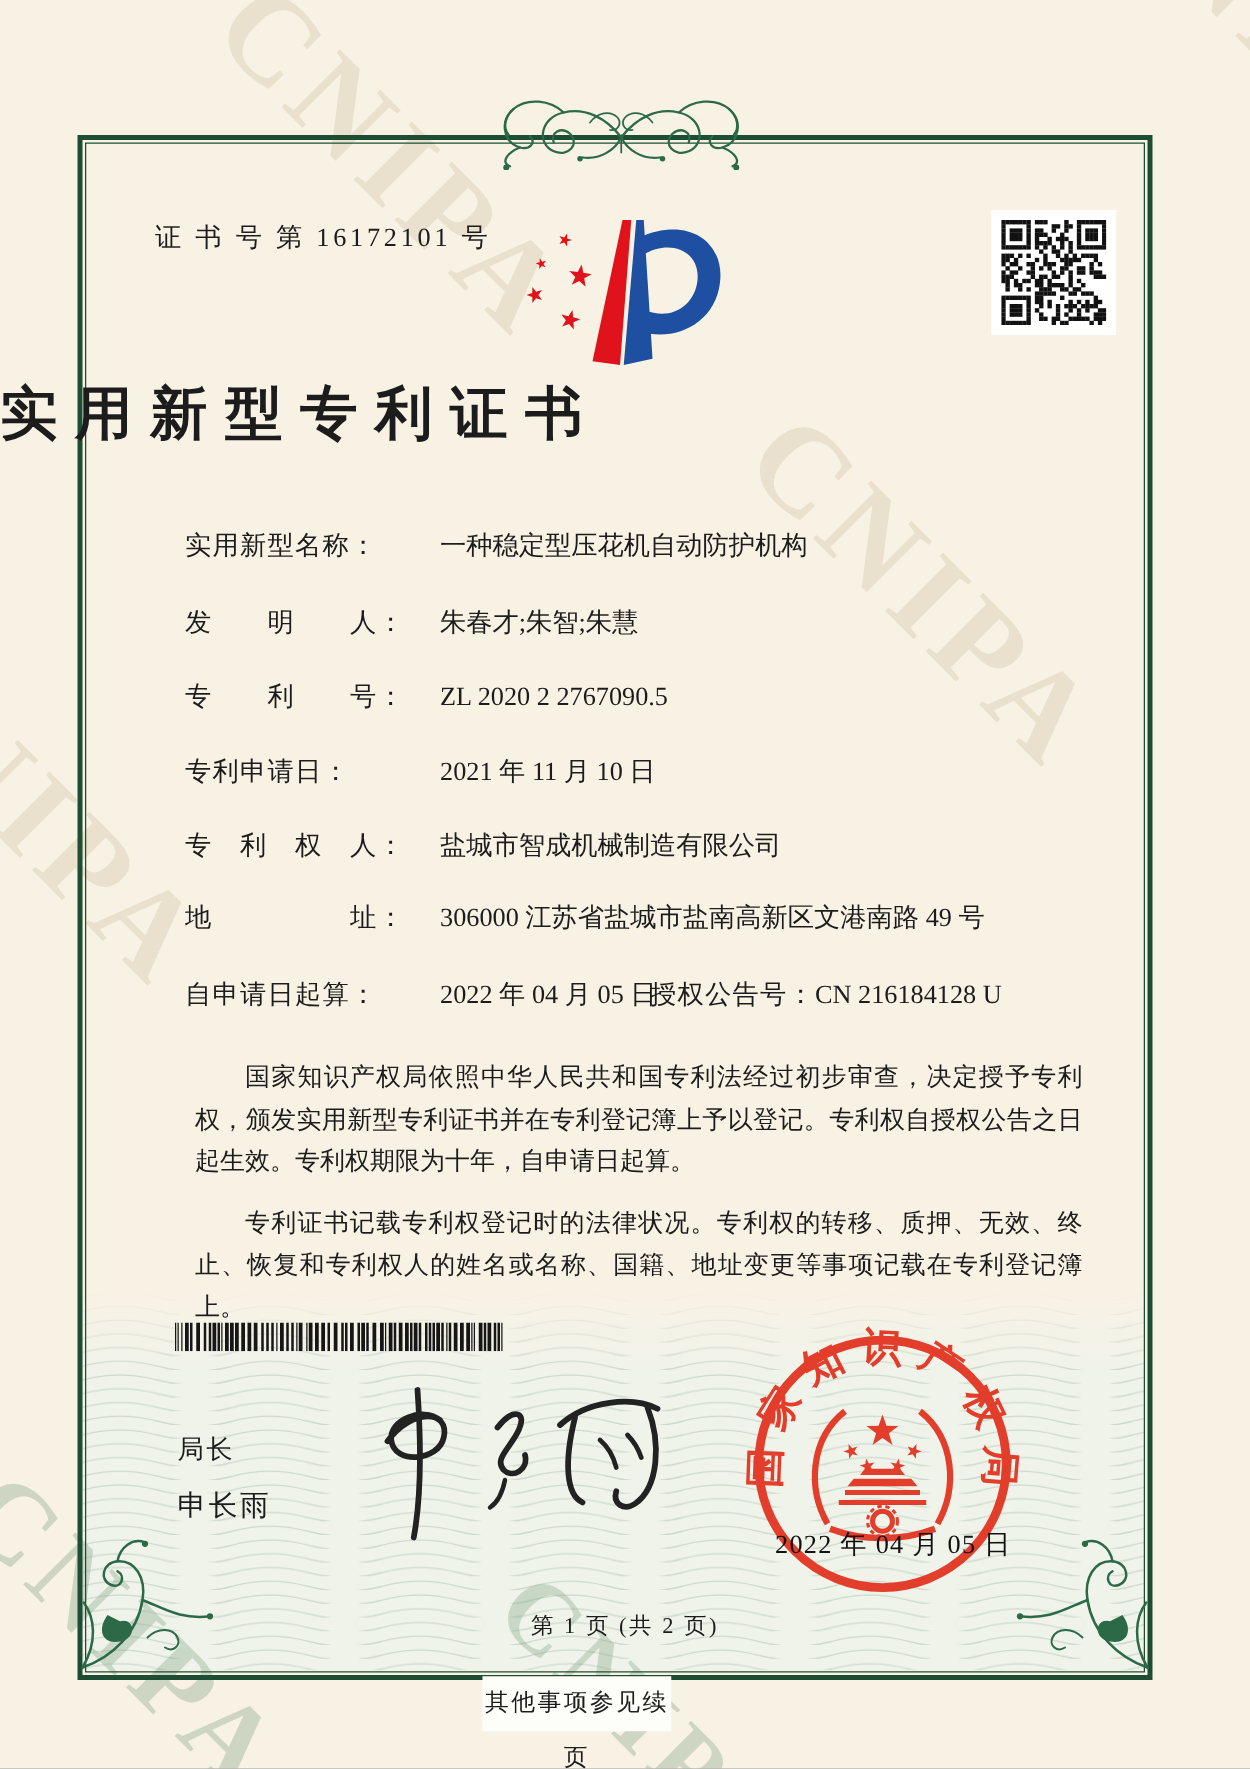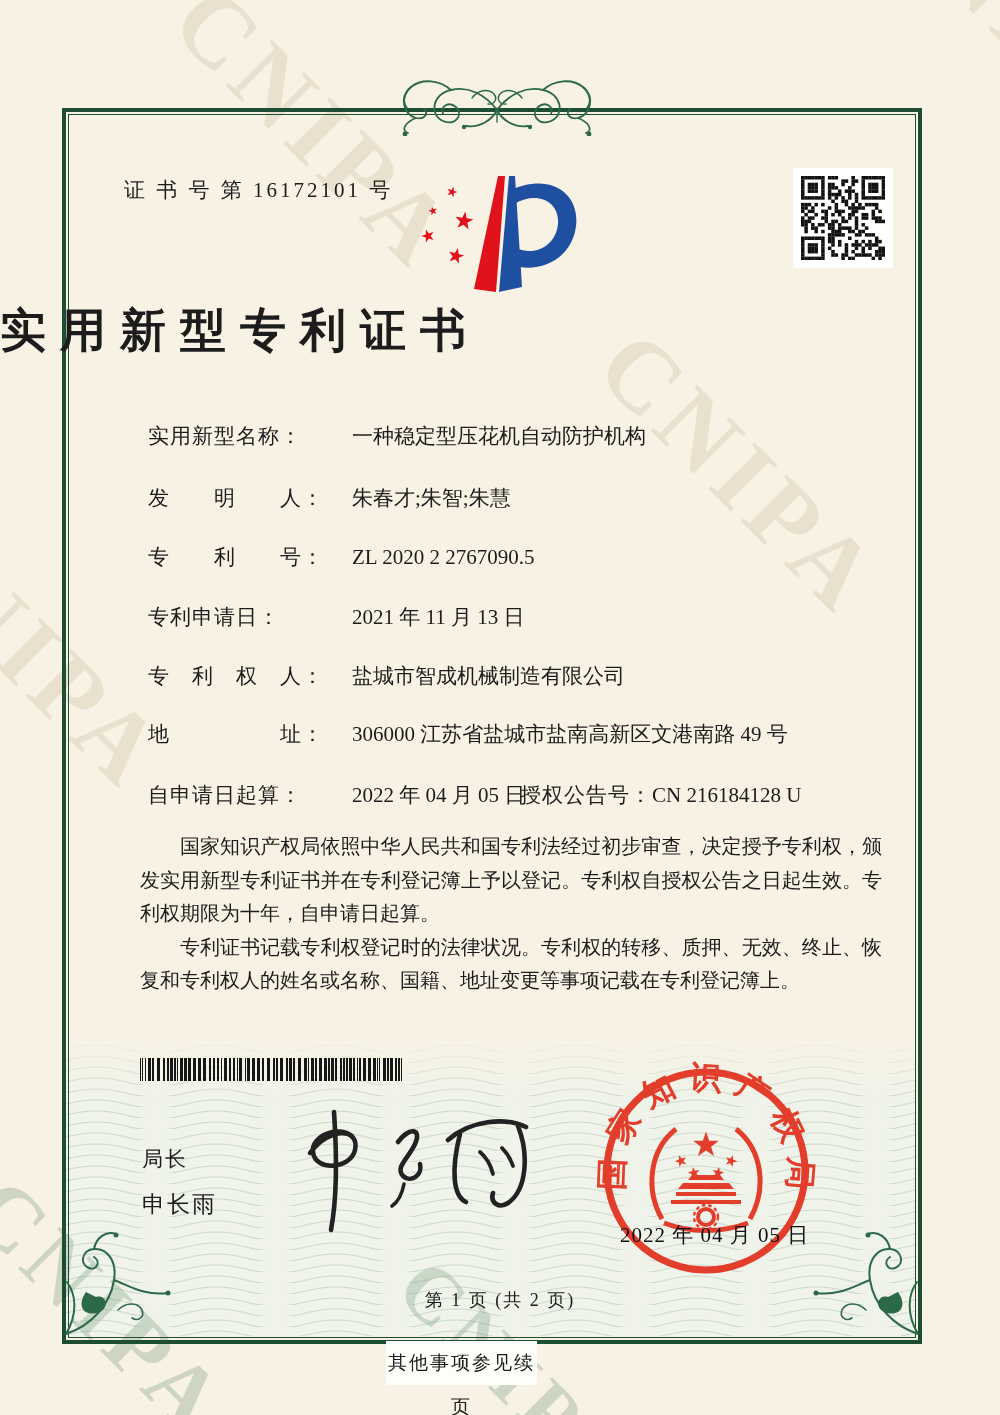--- a/index.html
+++ b/index.html
@@ -33,21 +33,21 @@
   .logo{position:absolute;left:408px;top:166px;z-index:4;}
   .qrbox{position:absolute;left:793px;top:168px;width:100px;height:100px;background:#fff;z-index:4;}
   .title{position:absolute;left:0;top:300px;width:100%;text-align:left;font-size:46px;
          font-weight:bold;letter-spacing:14px;z-index:4;}
   .frow{position:absolute;left:148px;font-size:21px;z-index:4;white-space:nowrap;}
   .flab{display:inline-block;width:204px;letter-spacing:1px;}
   .f0{top:422px}.f1{top:484px}.f2{top:543px}.f3{top:603px}.f4{top:662px}.f5{top:720px}.f6{top:781px}
   .fsub{position:absolute;left:372px;top:0;}
   .fsub .flab{width:132px;}
   .bodytext{position:absolute;left:140px;top:830px;width:742px;z-index:4;}
-  .bodytext p{margin:0;font-size:20px;line-height:33.5px;text-indent:2em;text-align:justify;}
+  .bodytext p{margin:16px;font-size:20px;line-height:33.5px;text-indent:2em;text-align:justify;}
   .barcode{position:absolute;left:140px;top:1058px;z-index:4;}
   .role{position:absolute;left:142px;top:1145px;font-size:21px;letter-spacing:2px;z-index:4;
         font-family:Liberation Sans, sans-serif;}
   .signername{position:absolute;left:142px;top:1189px;font-size:23px;letter-spacing:2px;z-index:4;
         font-family:Liberation Sans, sans-serif;}
   .sig{position:absolute;left:252px;top:1098px;z-index:4;}
   .seal{position:absolute;left:595px;top:1060px;z-index:5;opacity:.94;}
   .sealdate{position:absolute;left:620px;top:1221px;width:200px;font-size:21px;color:#111;
             letter-spacing:1px;z-index:6;white-space:nowrap;}
   .pageinfo{position:absolute;left:0;top:1288px;width:100%;text-align:center;font-size:18px;
@@ -445,21 +445,21 @@
         <rect x="70.56" y="80.64" width="3.51" height="3.51" fill="#111"></rect>
         <rect x="77.28" y="80.64" width="3.51" height="3.51" fill="#111"></rect>
       </svg>
   </div>
 
   <div class="title">实用新型专利证书</div>
 
   <div class="frow f0"><span class="flab">实用新型名称：</span><span>一种稳定型压花机自动防护机构</span></div>
   <div class="frow f1"><span class="flab">发　　明　　人：</span><span>朱春才;朱智;朱慧</span></div>
   <div class="frow f2"><span class="flab">专　　利　　号：</span><span>ZL 2020 2 2767090.5</span></div>
-  <div class="frow f3"><span class="flab">专利申请日：</span><span>2021 年 11 月 13 日</span></div>
+  <div class="frow f3"><span class="flab">专利申请日：</span><span>2021 年 11 月 10 日</span></div>
   <div class="frow f4"><span class="flab">专　利　权　人：</span><span>盐城市智成机械制造有限公司</span></div>
   <div class="frow f5"><span class="flab">地　　　　　址：</span><span>306000 江苏省盐城市盐南高新区文港南路 49 号</span></div>
   <div class="frow f6">
     <span class="flab">自申请日起算：</span><span>2022 年 04 月 05 日</span>
     <span class="fsub"><span class="flab">授权公告号：</span><span>CN 216184128 U</span></span>
   </div>
 
   <div class="bodytext">
     <p>国家知识产权局依照中华人民共和国专利法经过初步审查，决定授予专利权，颁发实用新型专利证书并在专利登记簿上予以登记。专利权自授权公告之日起生效。专利权期限为十年，自申请日起算。</p>
     <p>专利证书记载专利权登记时的法律状况。专利权的转移、质押、无效、终止、恢复和专利权人的姓名或名称、国籍、地址变更等事项记载在专利登记簿上。</p>

